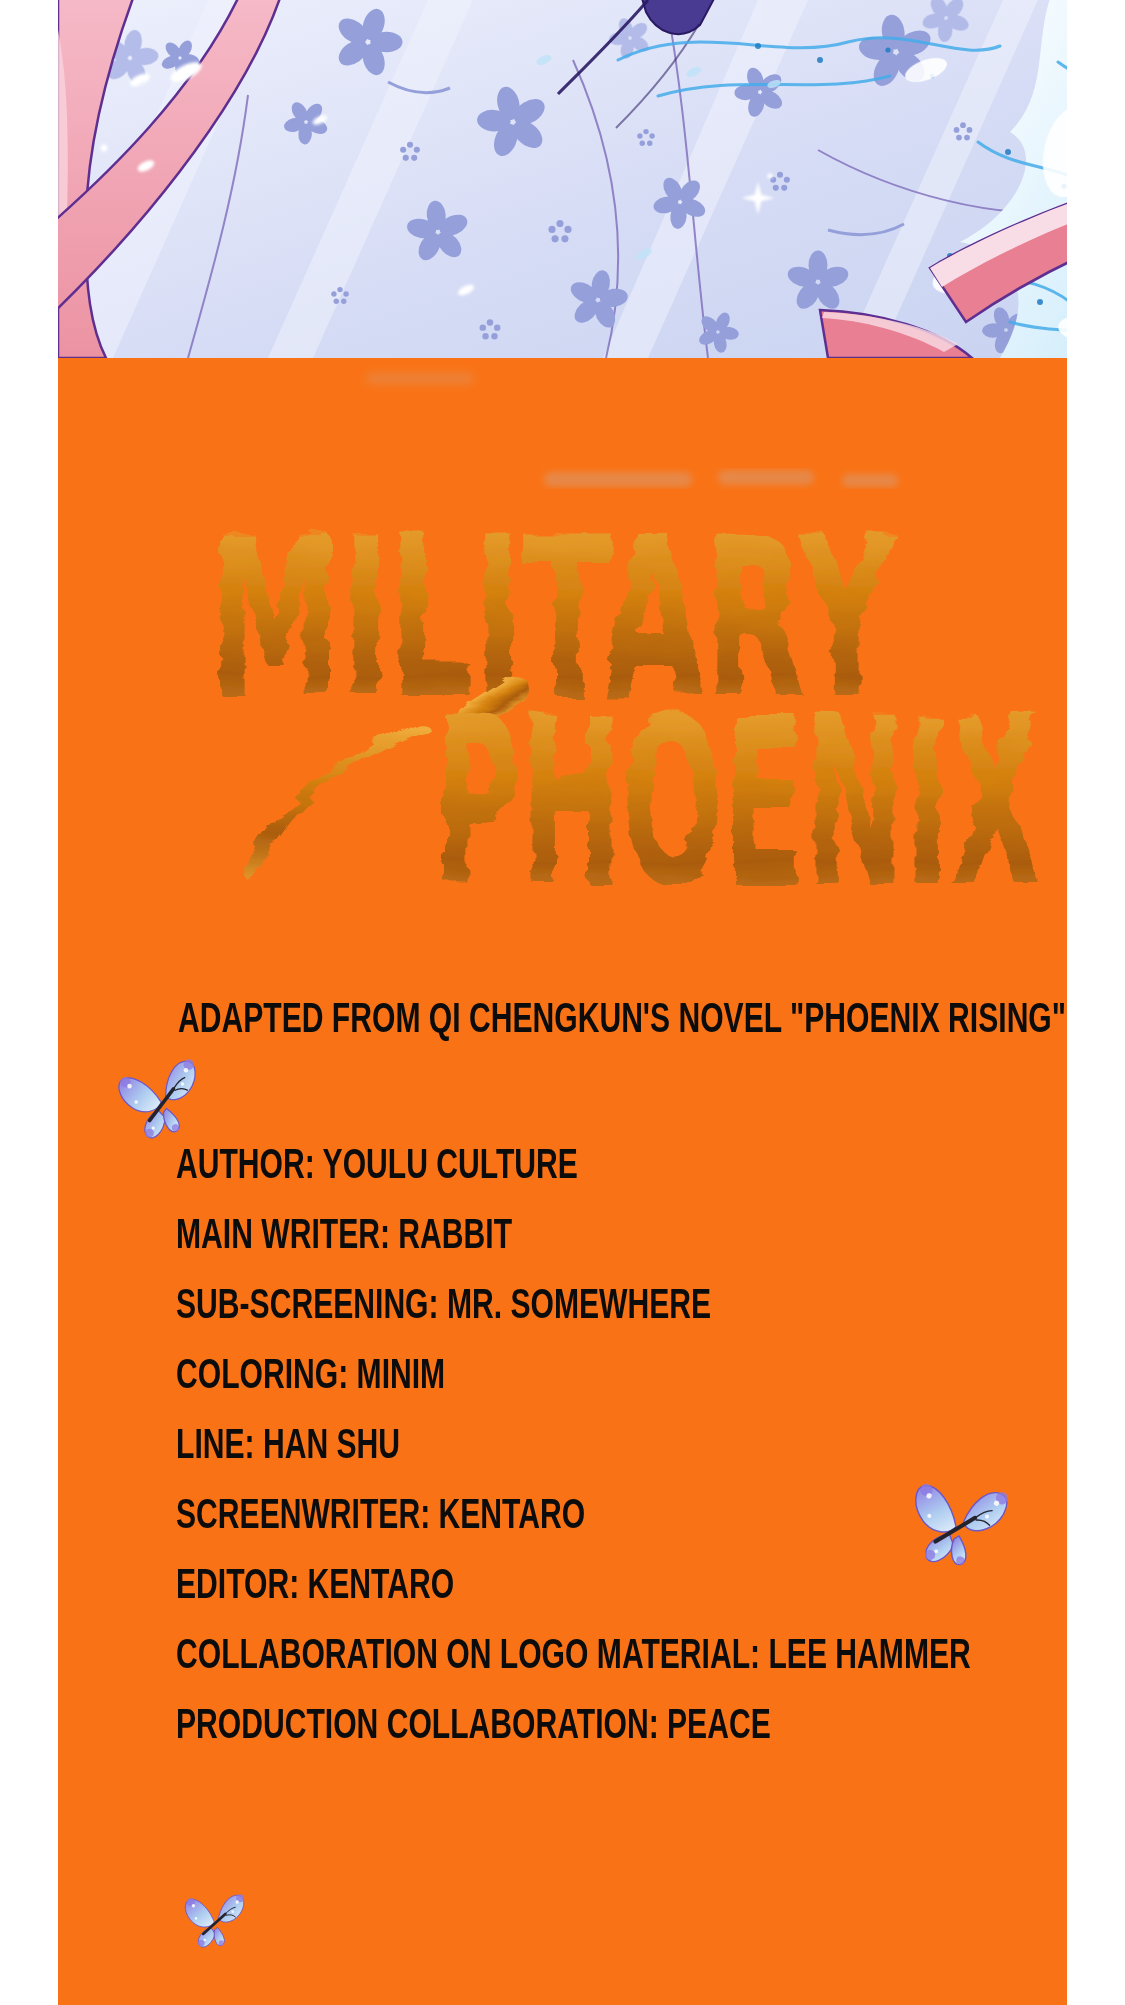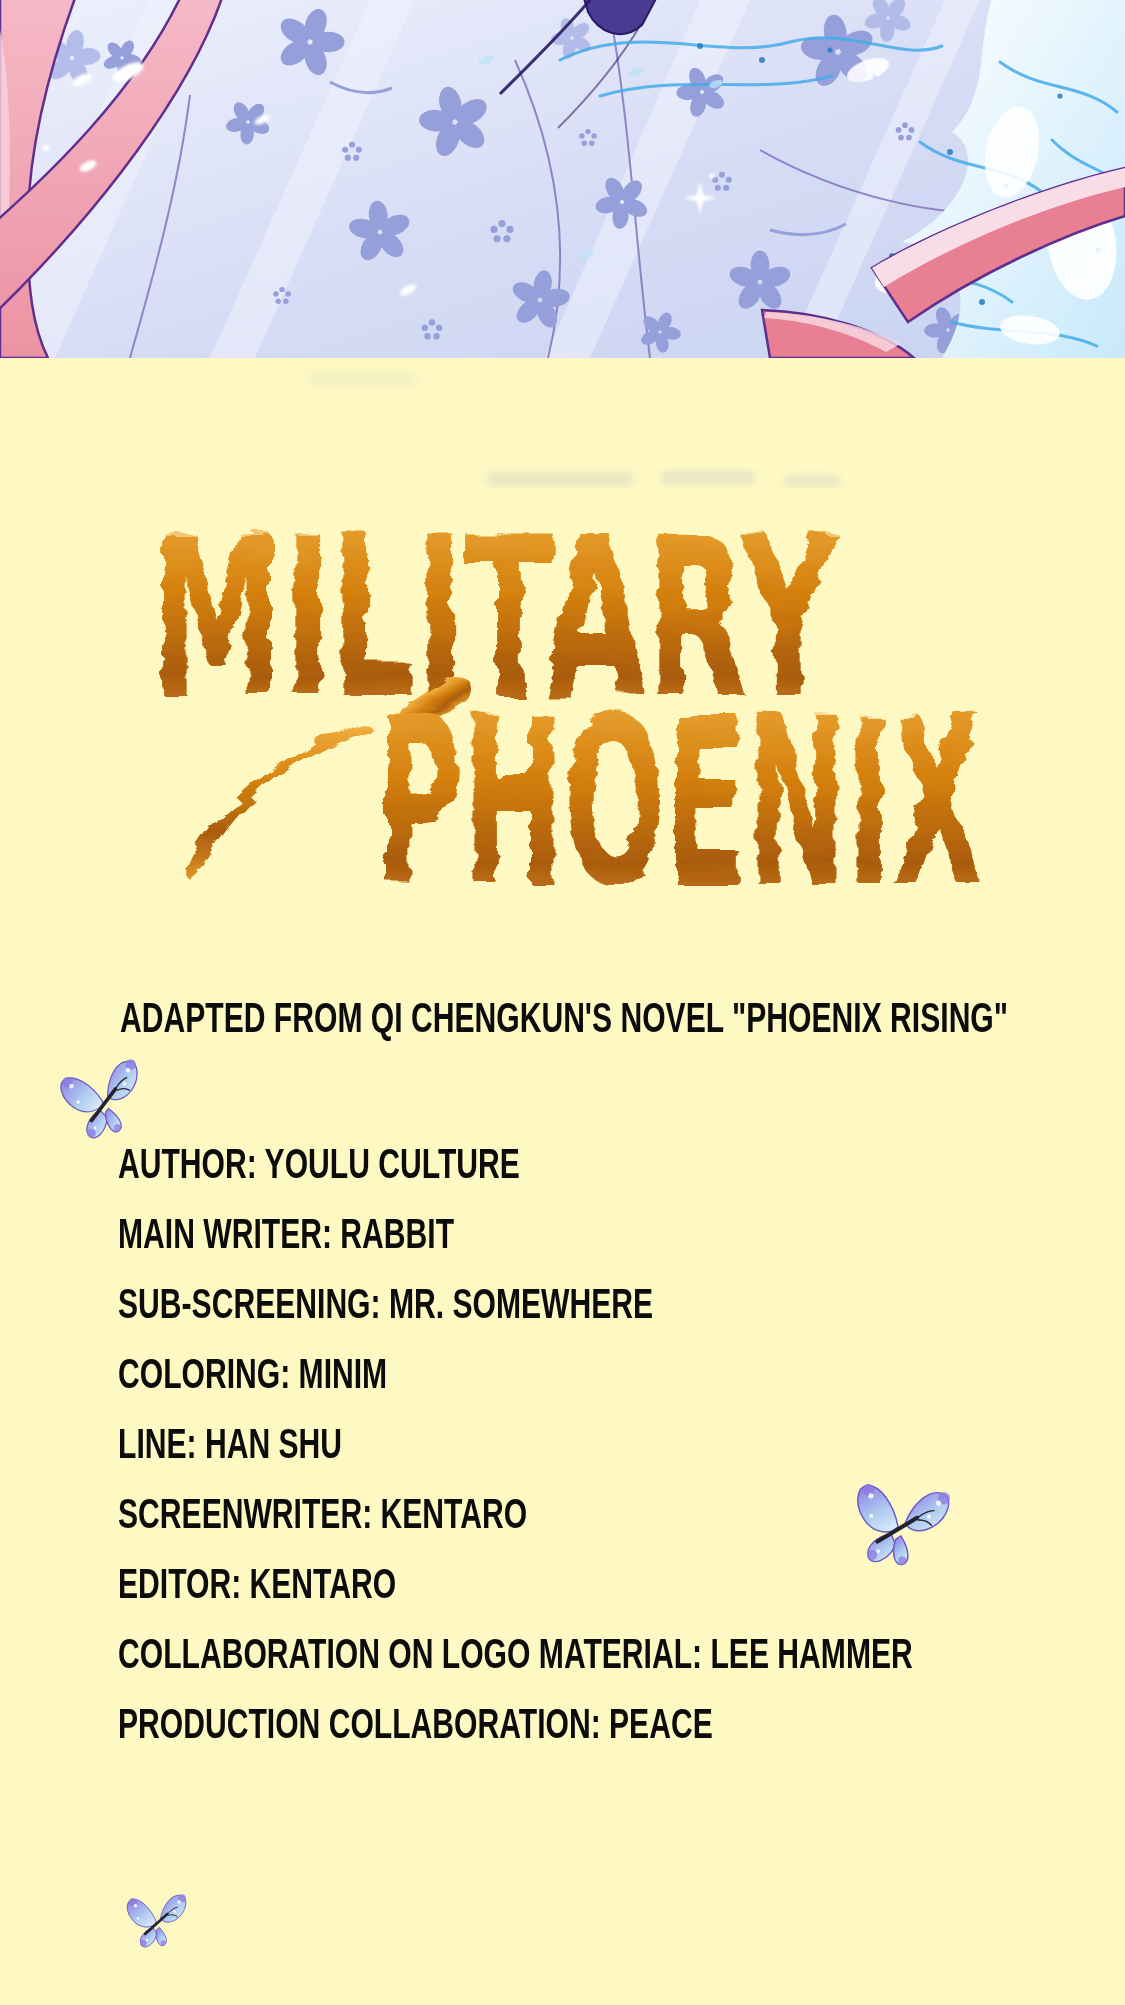--- a/index.html
+++ b/index.html
@@ -1,21 +1,21 @@
 <!DOCTYPE html>
 <html style="--ink: #0c0c0c; --gold_hi: #f1ae3e; --gold_mid: #d4810f; --gold_dark: #aa5c0d; --gold_warm: #e09428; --flower: #95a0db; --flower_light: #aab4e6; --fabric_light: #edf0fc; --fabric_mid: #d6dcf5; --fabric_deep: #c7d2f0; --fold_line: #7e6cba; --pink_light: #f6bac8; --pink: #ec93a3; --pink_deep: #e87f92; --pink_stripe: #f9dde6; --pink_edge: #5e2f91; --wedge: #4a3b92; --wedge_edge: #2a1a63; --water_pale: #e3f4fd; --water_streak: #45ace9; --water_deep: #1f7cc4; --wing_purple: #8d7ae2; --wing_blue: #aeccf0; --wing_pale: #e6f2fb; --wing_edge: #6c58c6; --butterfly_body: #23232e; --smudge: #b9bdc6;"><head>
 <meta charset="utf-8">
 <style>
   * { margin:0; padding:0; box-sizing:border-box; }
   html,body { background:#ffffff; }
   body { font-family:"Liberation Sans", sans-serif; }
 
   .page {
-    position:relative; width:1125px; height:2005px;
-    background:#fef9c3; overflow:hidden; margin:0 auto;padding-left:30px;
+    position:relative; width:1009px; height:2005px;
+    background:#f97316; overflow:hidden; margin:0 auto;padding-left:30px;
   }
 
   
   .header-art { position:absolute; top:0; left:0; width:1125px; height:358px; }
   .header-art svg { display:block; width:100%; height:100%; }
 
   
   .title-wrap { position:absolute; top:400px; left:0; width:1125px; height:560px; }
   .title-wrap svg { display:block; width:100%; height:100%; overflow:visible; }
   .title-text {

